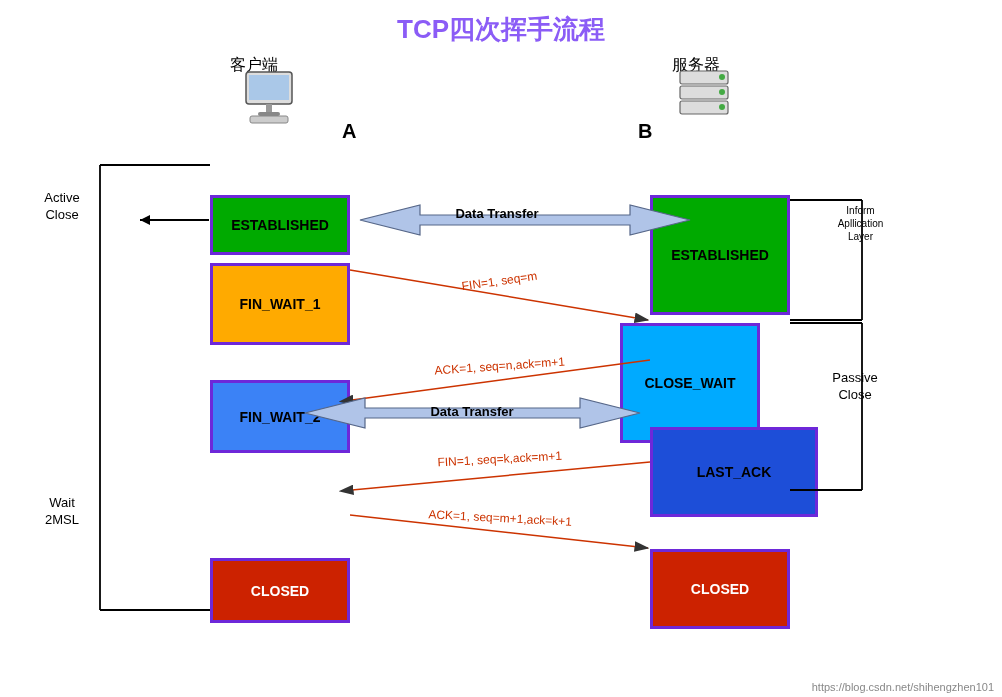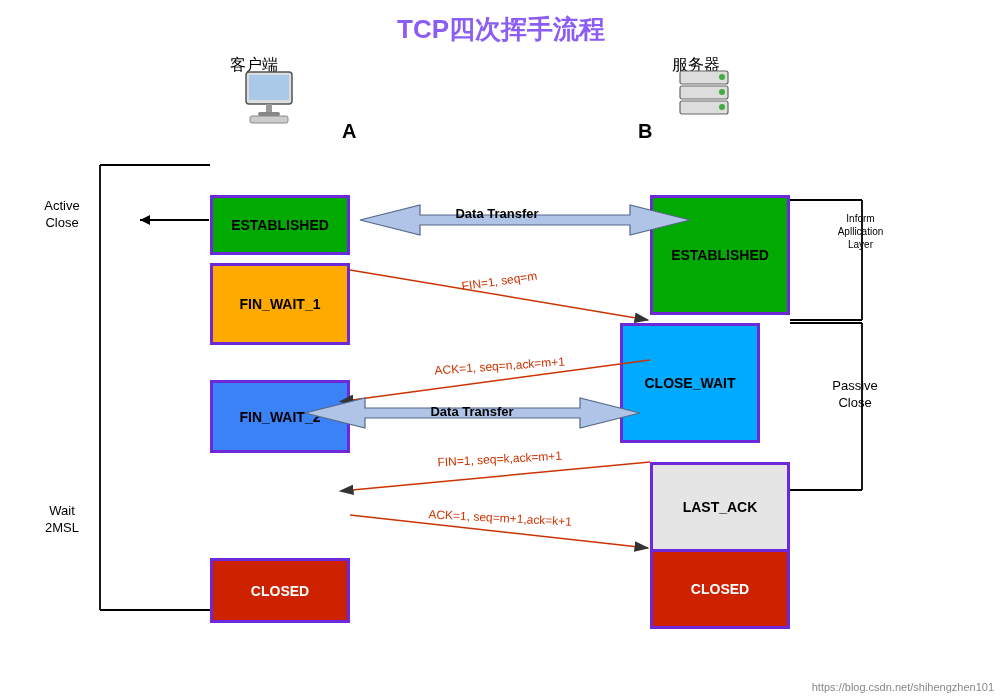--- a/index.html
+++ b/index.html
@@ -49,21 +49,20 @@
       height: 697px;
       pointer-events: none;
     }
     
     .side-label {
       position: absolute;
       font-size: 13px;
       color: #000;
       text-align: center;
       line-height: 1.3;
-      margin-top: 8px;
     }
     
     .icon-area {
       position: absolute;
       text-align: center;
       font-size: 11px;
     }
     .watermark {
       position: absolute;
       bottom: 4px;
@@ -112,21 +111,21 @@
     </svg>
   </div>
 
   <div class="state-box" style="background:#00aa00; top:195px; left:210px; width:140px; height:60px;">ESTABLISHED</div>
   <div class="state-box" style="background:#ffaa00; top:263px; left:210px; width:140px; height:82px;">FIN_WAIT_1</div>
   <div class="state-box" style="background:#3b82f6; top:380px; left:210px; width:140px; height:73px;">FIN_WAIT_2</div>
   <div class="state-box" style="background:#cc2200; top:558px; left:210px; width:140px; height:65px; color:#fff;">CLOSED</div>
 
   <div class="state-box" style="background:#00aa00; top:195px; left:650px; width:140px; height:120px;">ESTABLISHED</div>
   <div class="state-box" style="background:#00aaff; top:323px; left:620px; width:140px; height:120px;">CLOSE_WAIT</div>
-  <div class="state-box" style="background:#e5e5e5; top:462px; left:650px; width:140px; height:90px;">LAST_ACK</div>
+  <div class="state-box" style="background:#1d4ed8; top:427px; left:650px; width:168px; height:90px;">LAST_ACK</div>
   <div class="state-box" style="background:#cc2200; top:549px; left:650px; width:140px; height:80px; color:#fff;">CLOSED</div>
 
   <div class="side-label" style="left:22px; top:190px; width:80px; font-size:13px;">Active<br>Close</div>
 
   <div class="side-label" style="left:810px; top:370px; width:90px; font-size:13px;">Passive<br>Close</div>
 
   <div class="side-label" style="left:808px; top:204px; width:105px; font-size:10px;">Inform<br>Apllication<br>Layer</div>
 
   <div class="side-label" style="left:22px; top:495px; width:80px; font-size:13px;">Wait<br>2MSL</div>
 

